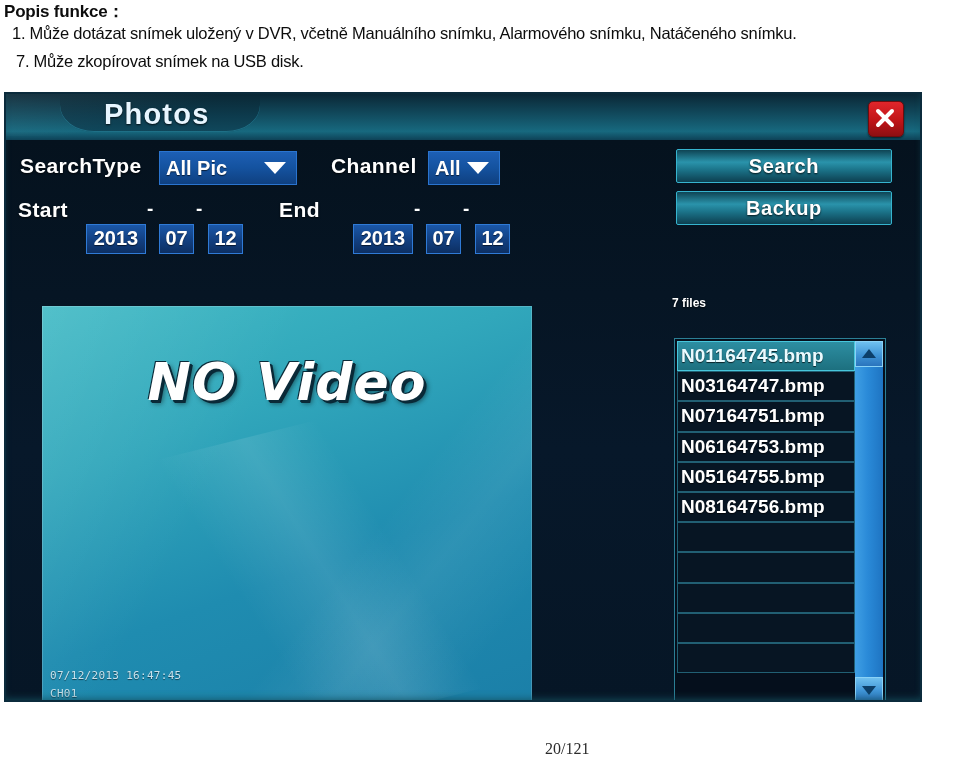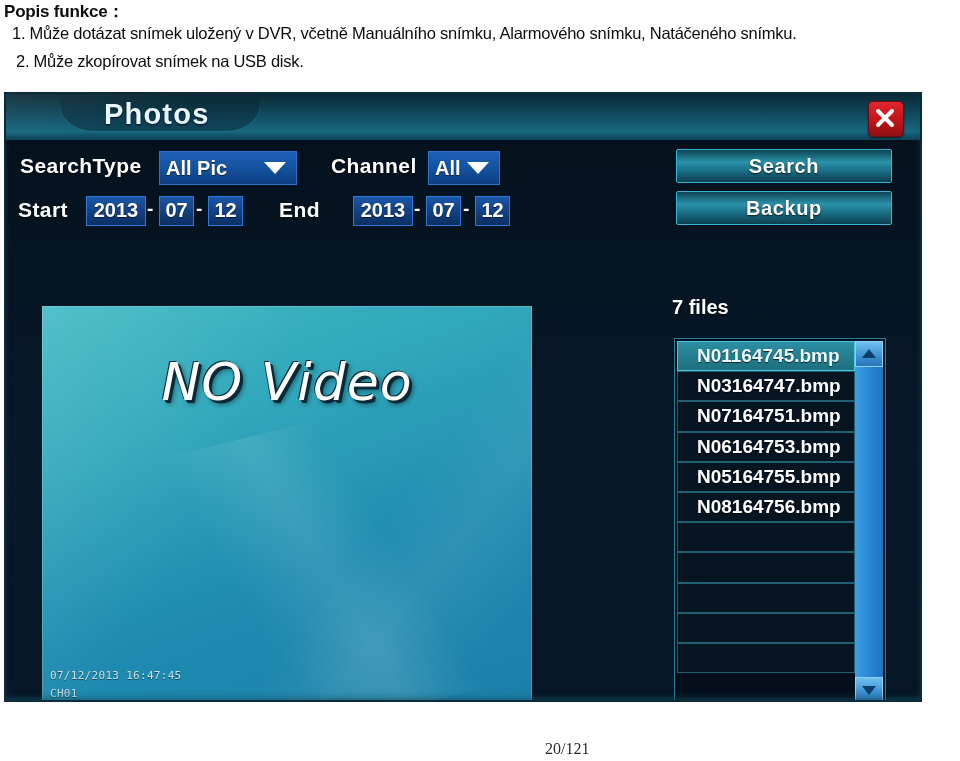--- a/index.html
+++ b/index.html
@@ -170,20 +170,21 @@
     position: absolute;
     background: linear-gradient(180deg, #1a57a8 0%, #123f80 55%, #0d2f62 100%);
     border: 1px solid #2f7ad6;
     color: #ffffff;
     font-size: 20px;
     font-weight: bold;
     text-align: center;
     line-height: 26px;
     text-shadow: 0 1px 1px rgba(0,0,0,0.6);
     cursor: text;
+    margin-top: 28px;
   }
   .dash {
     position: absolute;
     color: #ffffff;
     font-size: 19px;
     font-weight: bold;
   }
 
   
   .act-btn {
@@ -202,21 +203,21 @@
     letter-spacing: 0.6px;
     text-shadow: 0 1px 2px rgba(0,0,0,0.8);
     cursor: pointer;
   }
 
   .files-count {
     position: absolute;
     left: 668px;
     top: 156px;
     color: #ffffff;
-    font-size: 20px;
+    font-size: 12px;
     font-weight: bold;
     text-shadow: 0 1px 2px rgba(0,0,0,0.8);
   }
 
   
   .video-pane {
     position: absolute;
     left: 38px;
     top: 166px;
     width: 490px;
@@ -243,21 +244,21 @@
     transform: rotate(8deg);
     pointer-events: none;
   }
   .no-video {
     position: absolute;
     left: 0; right: 0;
     top: 46px;
     text-align: center;
     font-family: "DejaVu Sans", sans-serif;
     font-size: 52px;
-    font-weight: normal;
+    font-weight: bold;
     font-style: italic;
     color: #ffffff;
     letter-spacing: 1px;
     text-shadow:
       2px 2px 0 #0a2a38,
       3px 3px 0 #0a2a38,
       -1px -1px 0 #0a2a38,
       4px 4px 5px rgba(0,0,0,0.45);
   }
   .osd {
@@ -294,21 +295,21 @@
   .fl-row {
     height: 30.2px;
     box-sizing: border-box;
     border: 1px solid #215f73;
     margin-bottom: 0px;
     background: #071523;
     color: #ffffff;
     font-size: 19px;
     font-weight: bold;
     line-height: 28px;
-    padding-left: 19px;
+    padding-left: 3px;
     white-space: nowrap;
     overflow: hidden;
     text-shadow: 0 1px 1px rgba(0,0,0,0.7);
     cursor: pointer;
   }
   .fl-row.sel {
     background: linear-gradient(180deg, #2d8ea2 0%, #1d707f 100%);
     color: #eafbff;
     border-color: #47c6dc;
   }
@@ -353,21 +354,21 @@
     background: linear-gradient(90deg, #3f9fe4 0%, #2a8ad8 45%, #1e74c2 100%);
     cursor: grab;
   }
 </style>
 </head>
 <body>
 
 <div class="doc-text">
   <div class="doc-heading">Popis funkce：</div>
   <div class="doc-line1">1. Může dotázat snímek uložený v DVR, včetně Manuálního snímku, Alarmového snímku, Natáčeného snímku.</div>
-  <div class="doc-line2">2. Může zkopírovat snímek na USB disk.</div>
+  <div class="doc-line2">7. Může zkopírovat snímek na USB disk.</div>
 </div>
 
 <div class="dvr-shot">
 
   <div class="titlebar">
     <div class="title-tab"></div>
     <div class="title-swoosh"></div>
     <div class="title-text">Photos</div>
     <div class="close-btn">
       <span>

